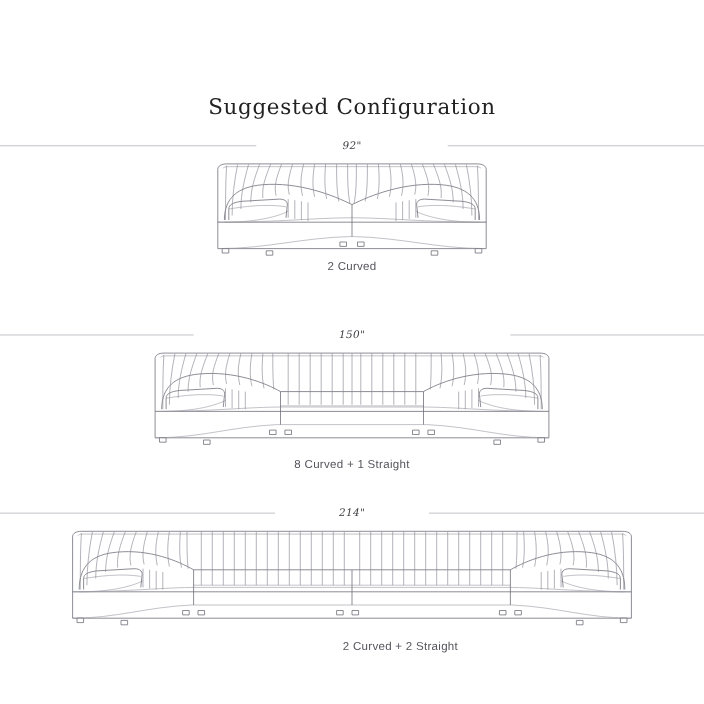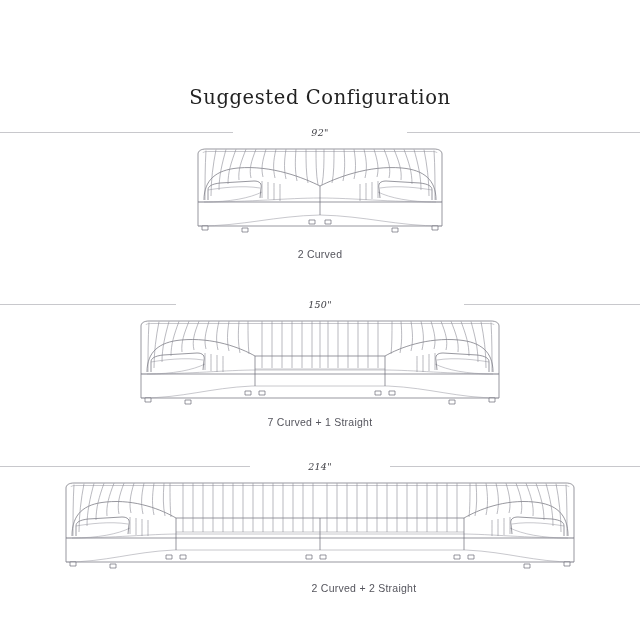--- a/index.html
+++ b/index.html
@@ -197,21 +197,21 @@
           <path class="ln-rib" d="M80 43 C 80 49, 80 55, 80 60"></path>
           <path class="ln-rib" d="M86 44 C 86 50, 86 56, 86 61"></path>
           <path class="ln-rib" d="M184 41 C 184 47, 184 53, 184 58"></path>
           <path class="ln-rib" d="M178 42 C 178 48, 178 54, 178 59"></path>
           <path class="ln-rib" d="M172 43 C 172 49, 172 55, 172 60"></path>
           <path class="ln-rib" d="M166 44 C 166 50, 166 56, 166 61"></path>
         </g>
       </svg>
     </div>
 
-    <div class="caption" style="margin-top:12px;">2 Curved</div>
+    <div class="caption" style="margin-top:0;">2 Curved</div>
   </div>
 
   <div class="config" id="cfg1" style="top:296px;">
 
     <div class="dim-row">
       <div class="dim-rule left" style="width:176px;"></div>
       <div class="dim-rule right" style="width:176px;"></div>
       <span class="dim-label">150"</span>
     </div>
 
@@ -294,21 +294,21 @@
           <path class="ln-rib" d="M80 43 C 80 49, 80 55, 80 60"></path>
           <path class="ln-rib" d="M86 44 C 86 50, 86 56, 86 60"></path>
           <path class="ln-rib" d="M298 41 C 298 47, 298 53, 298 58"></path>
           <path class="ln-rib" d="M292 42 C 292 48, 292 54, 292 59"></path>
           <path class="ln-rib" d="M286 43 C 286 49, 286 55, 286 60"></path>
           <path class="ln-rib" d="M280 44 C 280 50, 280 56, 280 60"></path>
         </g>
       </svg>
     </div>
 
-    <div class="caption" style="margin-top:8px;">7 Curved + 1 Straight</div>
+    <div class="caption" style="margin-top:8px;">8 Curved + 1 Straight</div>
   </div>
 
   <div class="config" id="cfg2" style="top:458px;">
 
     <div class="dim-row">
       <div class="dim-rule left" style="width:250px;"></div>
       <div class="dim-rule right" style="width:250px;"></div>
       <span class="dim-label">214"</span>
     </div>
 

